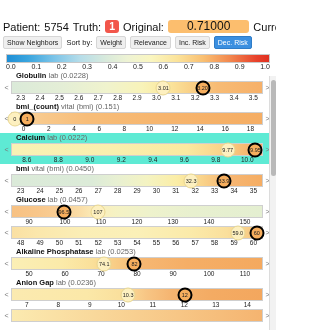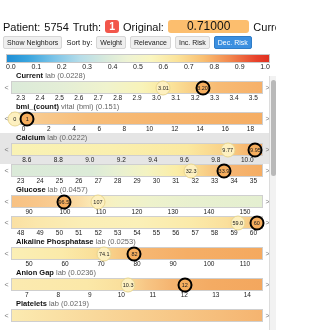--- a/index.html
+++ b/index.html
@@ -56,21 +56,21 @@
     border:1px solid #c8c8c8;
   }
   .key-ticks {
     display:flex; justify-content:space-between;
     font-size:7px; color:#222; margin-top:0px; padding:0 0px;
   }
 
   
   .rows { position:relative; margin-top:1px; }
   .row { padding: 0 6px 0 4px; position:relative; }
-  .row.hl { background:#e5e5e5; }
+  .row.hl { background:#5eead4; }
   .row-title {
     font-size:7.5px; color:#666; padding-left:12px; line-height:10px;
     white-space: nowrap;
   }
   .row-title b { color:#111; font-weight:700; }
   .bar-line { display:flex; align-items:center; gap:2px; }
   .arrow { font-size:7px; color:#777; width:5px; text-align:center; flex:0 0 auto; }
   .bar-holder { position:relative; flex:1 1 auto; height:13px; }
   .bar {
     position:absolute; left:0; right:0; top:0; height:13px;
@@ -141,21 +141,21 @@
         <span>0.6</span>
         <span>0.7</span>
         <span>0.8</span>
         <span>0.9</span>
         <span>1.0</span>
       </div>
   </div>
 
   <div class="rows" id="rows">
       <div class="row">
-        <div class="row-title"><b>Current</b><span> lab (0.0228)</span></div>
+        <div class="row-title"><b>Globulin</b><span> lab (0.0228)</span></div>
         <div class="bar-line">
           <span class="arrow">&lt;</span>
           <div class="bar-holder">
             <div class="bar" style="background: linear-gradient(to right, rgb(219, 234, 217) 0%, rgb(228, 238, 214) 20%, rgb(240, 243, 205) 38%, rgb(248, 243, 185) 52%, rgb(251, 231, 158) 62%, rgb(249, 207, 134) 72%, rgb(247, 187, 116) 82%, rgb(246, 176, 105) 100%);"></div>
             <div class="marker orig" style="left: 60.5%;">3.01</div>
             <div class="marker cur" style="left: 76%;">3.20</div>
           </div>
           <span class="arrow">&gt;</span>
         </div>
         <div class="ticks">
@@ -214,20 +214,21 @@
           <span>8.8</span>
           <span>9.0</span>
           <span>9.2</span>
           <span>9.4</span>
           <span>9.6</span>
           <span>9.8</span>
           <span>10.0</span>
         </div>
       </div>
       <div class="row">
+        <div class="row-title"><b>bmi</b><span> vital (bmi) (0.0450)</span></div>
         <div class="bar-line">
           <span class="arrow">&lt;</span>
           <div class="bar-holder">
             <div class="bar" style="background: linear-gradient(to right, rgb(219, 234, 217) 0%, rgb(220, 235, 216) 32%, rgb(232, 240, 210) 42%, rgb(244, 243, 194) 54%, rgb(251, 237, 166) 66%, rgb(249, 211, 138) 76%, rgb(246, 182, 115) 86%, rgb(245, 173, 99) 100%);"></div>
             <div class="marker orig" style="left: 71.5%;">32.3</div>
             <div class="marker cur" style="left: 84.5%;">33.9</div>
           </div>
           <span class="arrow">&gt;</span>
         </div>
         <div class="ticks">
@@ -330,21 +331,20 @@
           <span>8</span>
           <span>9</span>
           <span>10</span>
           <span>11</span>
           <span>12</span>
           <span>13</span>
           <span>14</span>
         </div>
       </div>
       <div class="row">
-        <div class="row-title"><b>Platelets</b><span> lab (0.0219)</span></div>
         <div class="bar-line">
           <span class="arrow">&lt;</span>
           <div class="bar-holder">
             <div class="bar" style="background: linear-gradient(to right, rgb(251, 234, 176) 0%, rgb(245, 180, 112) 100%);"></div>
           </div>
           <span class="arrow">&gt;</span>
         </div>
       </div>
     </div>
 

